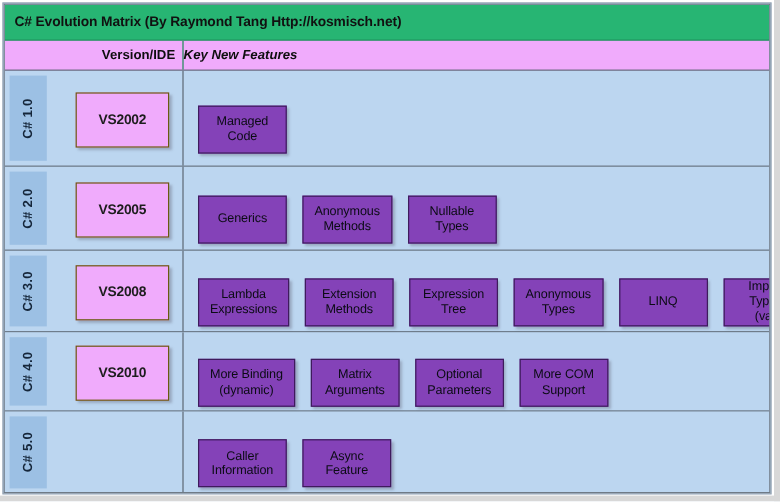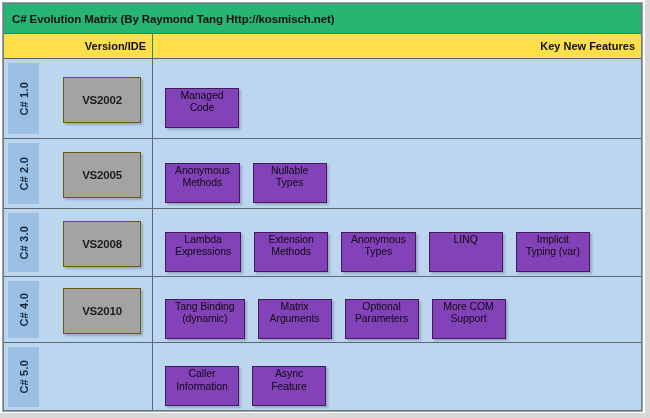--- a/index.html
+++ b/index.html
@@ -66,38 +66,39 @@
     color: #111111;
     font-weight: bold;
     letter-spacing: -0.1px;
     white-space: nowrap;
   }
   .hdr-cols {
     position: absolute;
     left: 0; top: 30px;
     width: 637px;
     height: 25px;
-    background: #fde047;
+    background: #f0abfc;
     box-sizing: border-box;
     border-bottom: 1px solid #54606c;
     display: flex;
   }
   .hdr-col-left {
     width: 149px;
     box-sizing: border-box;
     border-right: 1px solid #1d8a57;
     display: flex;
     align-items: center;
     justify-content: flex-end;
   }
   .hdr-col-right {
     flex: 1;
     display: flex;
     align-items: center;
-    justify-content: flex-end;
+    justify-content: flex-start;
+    font-style: italic;
   }
   .hdr-cols span {
     font-size: 11px;
     font-weight: bold;
     color: #0e0e0e;
     padding-right: 6px;
     white-space: nowrap;
   }
   
   .rows {
@@ -144,21 +145,21 @@
     white-space: nowrap;
     letter-spacing: 0.2px;
   }
   .ide-box {
     position: absolute;
     left: 59px;
     width: 76px;
     height: 44px;
     top: 50%;
     margin-top: -22px;
-    background: #a3a3a3;
+    background: #f0abfc;
     border: 1px solid #6a5a10;
     box-shadow: 2px 2px 2px rgba(90,90,110,0.35);
     display: flex;
     align-items: center;
     justify-content: center;
   }
   .ide-box span {
     font-size: 11.5px;
     font-weight: bold;
     color: #1d1d1d;
@@ -171,21 +172,21 @@
     padding-left: 12px;
     gap: 13px;
   }
   .feat-box {
     min-width: 74px;
     height: 40px;
     background: #8442b8;
     border: 1px solid #3e1b5c;
     box-shadow: 2px 2px 2px rgba(90,90,110,0.35);
     display: flex;
-    align-items: flex-start;
+    align-items: center;
     justify-content: center;
     padding: 0 9px;
     box-sizing: border-box;
     margin-top: 18px;
   }
   .feat-box span {
     font-size: 10.5px;
     color: #0b0b14;
     text-align: center;
     line-height: 12.5px;
@@ -244,20 +245,23 @@
         <div class="cell-ver">
           <div class="ver-strip">
             <span>C# 2.0</span>
           </div>
           <div class="ide-box">
             <span>VS2005</span>
           </div>
         </div>
         <div class="cell-feat">
           <div class="feat-box">
+            <span>Generics</span>
+          </div>
+          <div class="feat-box">
             <span>Anonymous
 Methods</span>
           </div>
           <div class="feat-box">
             <span>Nullable
 Types</span>
           </div>
         </div>
       </div>
 
@@ -273,20 +277,24 @@
         <div class="cell-feat">
           <div class="feat-box">
             <span>Lambda
 Expressions</span>
           </div>
           <div class="feat-box">
             <span>Extension
 Methods</span>
           </div>
           <div class="feat-box">
+            <span>Expression
+Tree</span>
+          </div>
+          <div class="feat-box">
             <span>Anonymous
 Types</span>
           </div>
           <div class="feat-box">
             <span>LINQ</span>
           </div>
           <div class="feat-box">
             <span>Implicit
 Typing (var)</span>
           </div>
@@ -297,21 +305,21 @@
         <div class="cell-ver">
           <div class="ver-strip">
             <span>C# 4.0</span>
           </div>
           <div class="ide-box">
             <span>VS2010</span>
           </div>
         </div>
         <div class="cell-feat">
           <div class="feat-box">
-            <span>Tang Binding
+            <span>More Binding
 (dynamic)</span>
           </div>
           <div class="feat-box">
             <span>Matrix
 Arguments</span>
           </div>
           <div class="feat-box">
             <span>Optional
 Parameters</span>
           </div>

